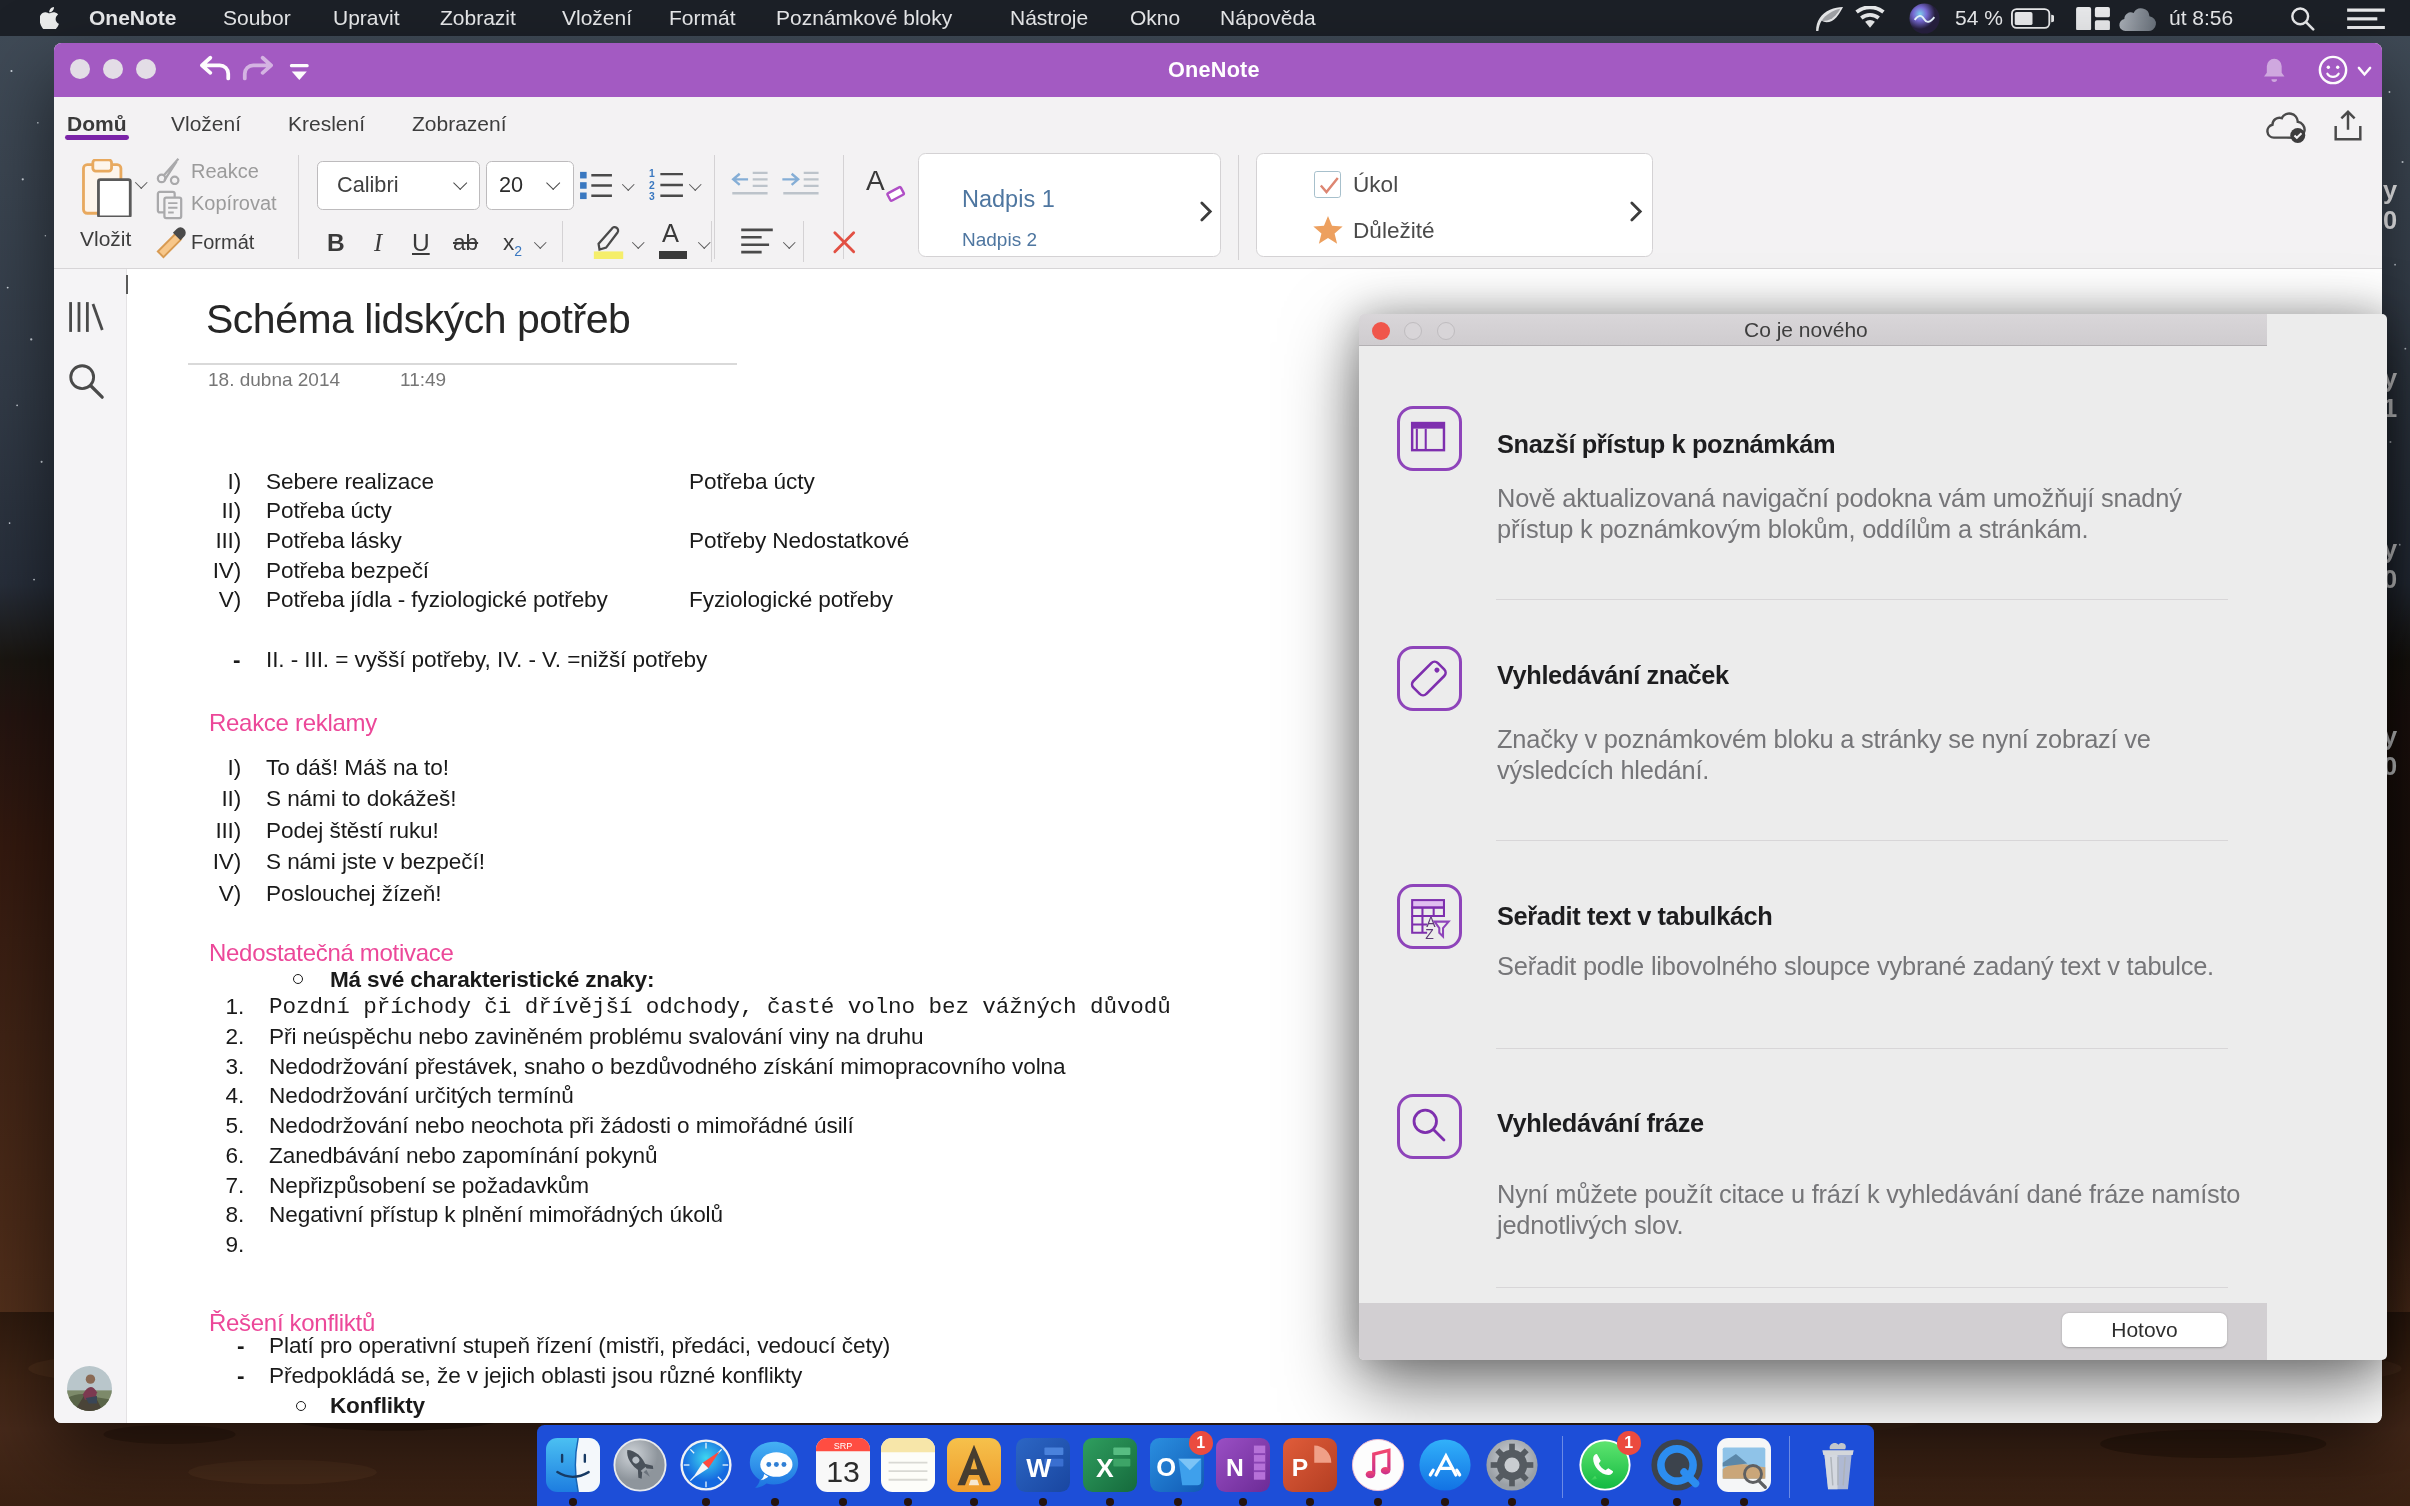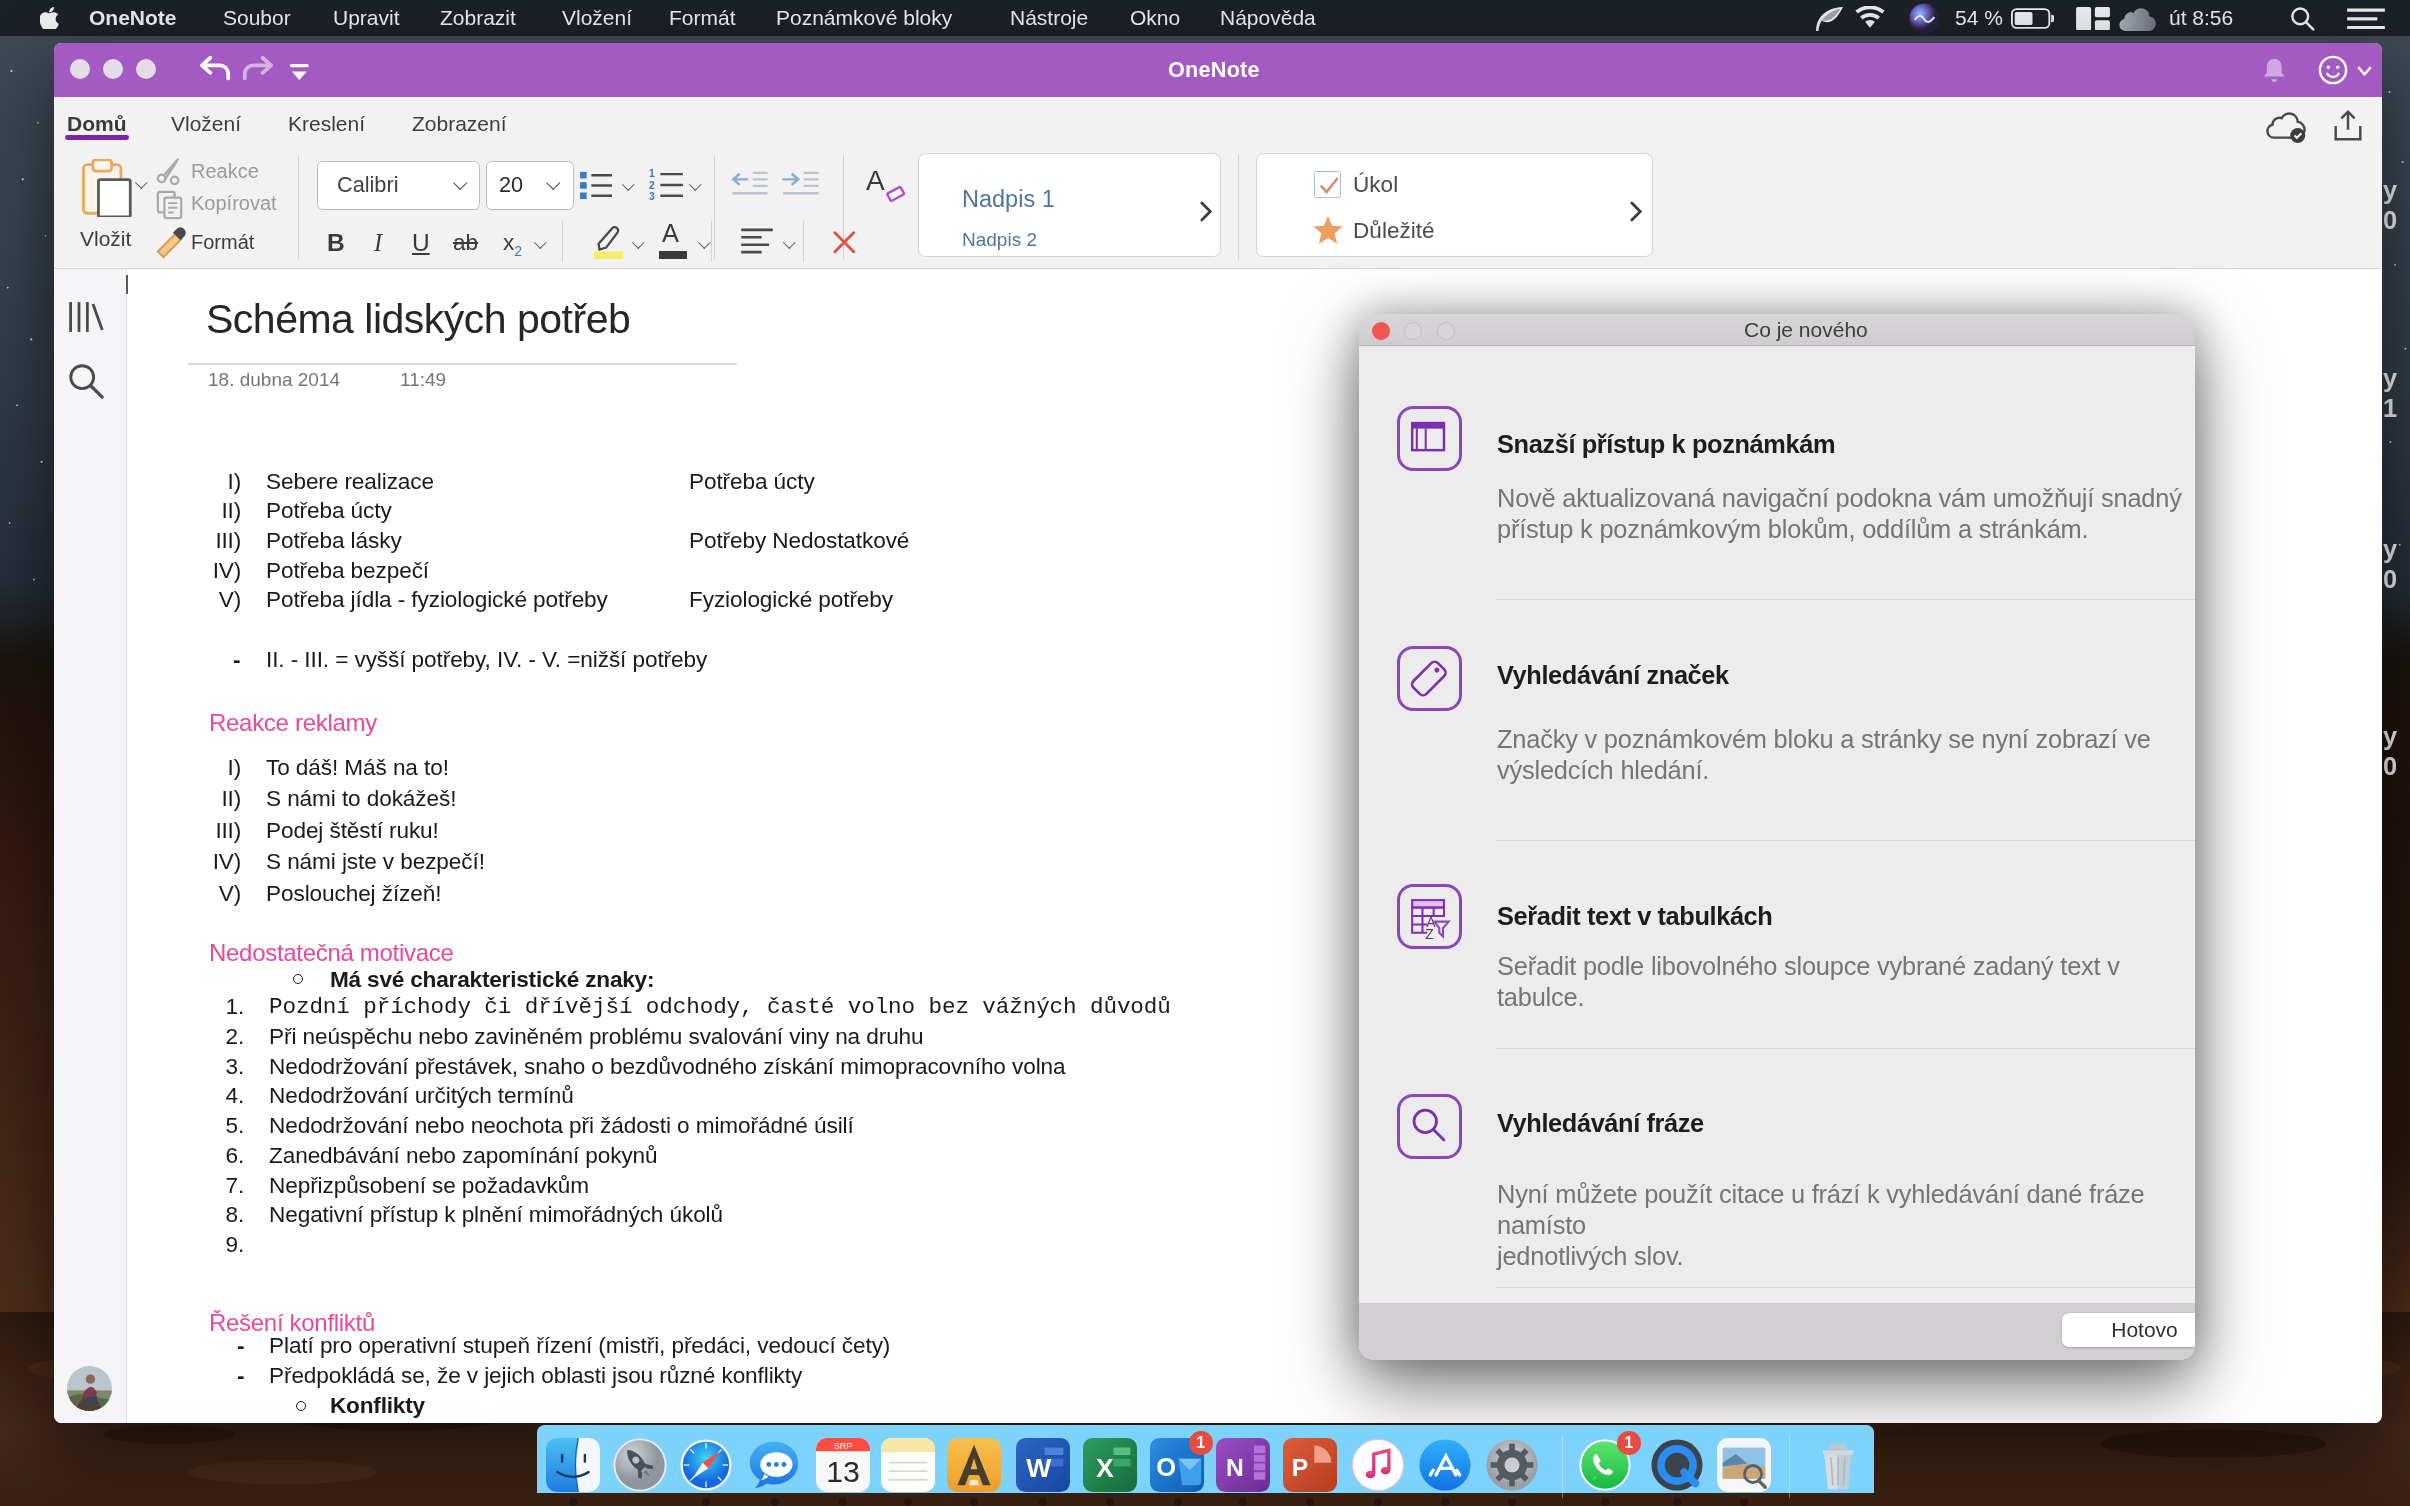--- a/index.html
+++ b/index.html
@@ -21,27 +21,27 @@
   .vsep { position:absolute; width:0.9px; background:#d4d2d4; top:58px; height:104px; }
   .combo { position:absolute; background:#fff; border:0.9px solid #bdbbbd; border-radius:5.6px; height:49px; top:64px; }
   .chev { position:absolute; width:10.4px; height:10.4px; border-right:1.9px solid #4a4a4a; border-bottom:1.9px solid #4a4a4a; transform:rotate(45deg); }
   .gchev { position:absolute; width:8.5px; height:8.5px; border-right:1.9px solid #5a5a5a; border-bottom:1.9px solid #5a5a5a; transform:rotate(45deg); }
   #rail { position:absolute; left:0; top:226px; width:73px; height:1154px; background:#f5f4f6; border-right:0.9px solid #e4e2e4; }
   #doc { position:absolute; left:74px; top:226px; width:2253px; height:1154px; background:#fff; }
   .dt { position:absolute; font-size:22.6px; color:#1a1a1a; line-height:26px; letter-spacing:-0.1px; white-space:nowrap; }
   .dtb { position:absolute; font-size:22.6px; font-weight:bold; color:#1a1a1a; line-height:26px; letter-spacing:-0.2px; white-space:nowrap; }
   .num { position:absolute; font-size:22.6px; color:#1a1a1a; line-height:26px; text-align:right; width:56px; letter-spacing:-0.2px; }
   .bh { position:absolute; font-size:24px; color:#ec4899; line-height:34px; letter-spacing:-0.3px; white-space:nowrap; }
-  #dlg { position:absolute; left:1359px; top:314px; width:836px; height:1046px; border-radius:15px; overflow:hidden; background:#ececec; box-shadow:0 28px 75px rgba(0,0,0,0.5), 0 0 42px rgba(0,0,0,0.28); }
+  #dlg { position:absolute; left:1359px; top:314px; width:1028px; height:1046px; border-radius:5px; overflow:hidden; background:#ececec; box-shadow:0 28px 75px rgba(0,0,0,0.5), 0 0 42px rgba(0,0,0,0.28); }
   #dlgbar { position:absolute; left:0; top:0; width:908px; height:32px; background:linear-gradient(#d9d6d9,#cfcccf); border-bottom:0.9px solid #b3b0b3; }
   .dico { position:absolute; left:38px; width:65px; height:65px; border:3.3px solid #8e44ba; border-radius:16px; }
   .dh { position:absolute; left:138px; font-size:25.4px; font-weight:bold; color:#1d1d1f; letter-spacing:-0.4px; white-space:nowrap; }
   .dd { position:absolute; left:138px; font-size:25.4px; color:#757578; letter-spacing:-0.2px; line-height:31px; }
   .dhr { position:absolute; left:137px; width:732px; height:0.9px; background:#d8d6d8; }
-  #dock { position:absolute; left:537px; top:1425px; width:1337px; height:68px; background:#7dd3fc; border-radius:7.5px 7.5px 0 0; }
+  #dock { position:absolute; left:537px; top:1425px; width:1337px; height:82px; background:#1d4ed8; border-radius:7.5px 7.5px 0 0; }
   .dk { position:absolute; top:13px; width:54px; height:54px; }
   .ddot { position:absolute; top:73px; width:7.5px; height:7.5px; border-radius:50%; background:#26140e; }
   .badge { position:absolute; top:-6.6px; right:-8.5px; width:23.5px; height:23.5px; border-radius:50%; background:#eb4b3f; color:#fff; font-size:16px; text-align:center; line-height:23.5px; font-weight:bold; }
   .dksep { position:absolute; top:11.3px; width:0.9px; height:62px; background:rgba(255,255,255,0.35); }
 </style>
 </head>
 <body>
 
 <div class="abs" style="left:0; top:1312px; width:2411px; height:195px; background:linear-gradient(180deg, #2e1a0e, #3f2414 35%, #46291a 60%, #3a2112);"></div>
 <svg class="abs" style="left:0; top:1312px;" width="2411" height="195" viewBox="0 0 2560 207">

